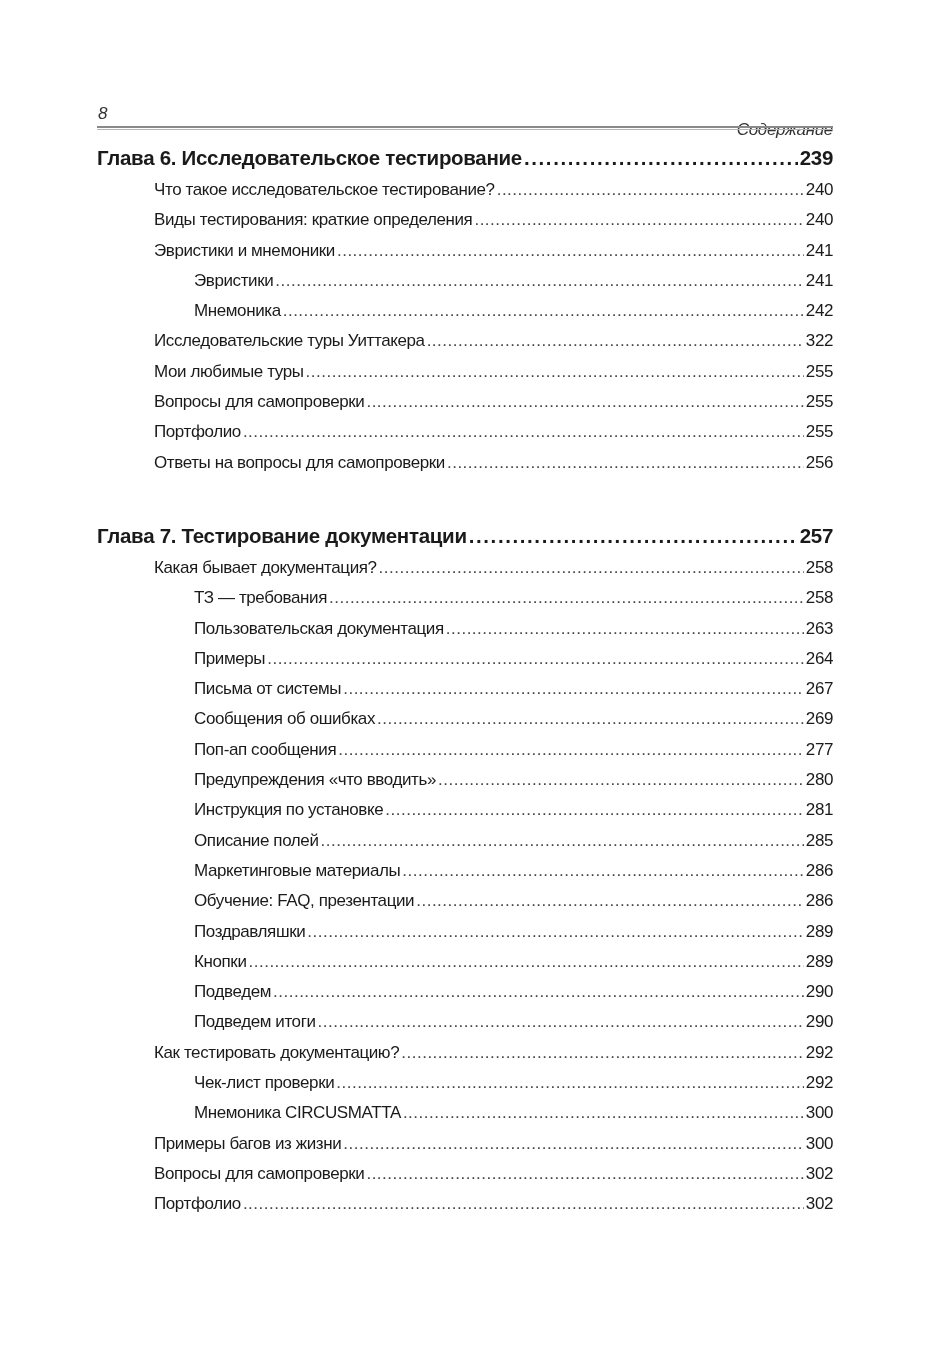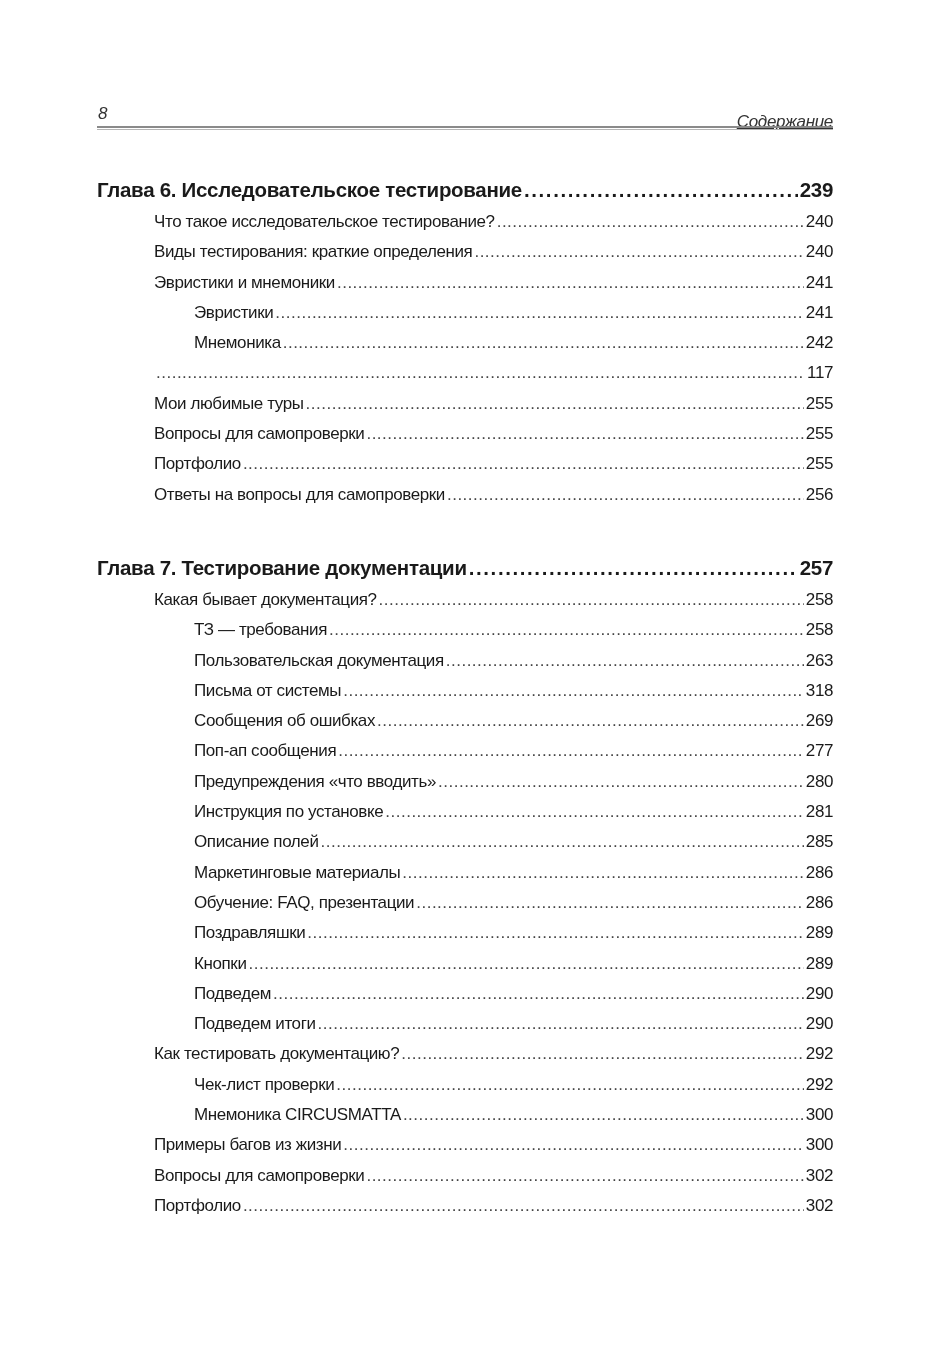--- a/index.html
+++ b/index.html
@@ -2,24 +2,24 @@
 <html><head>
   <meta charset="utf-8">
   <style>
     html, body { margin: 0; padding: 0; background: #ffffff; }
     body { width: 938px; height: 1362px; position: relative; overflow: hidden;
            font-family: "Liberation Sans", sans-serif; color: #1a1a1a; }
     .page { position: absolute; left: 97px; top: 0; width: 736px; }
     .running-head { position: absolute; top: 104px; left: 0; width: 736px; height: 22px;
                     font-style: italic; font-size: 17px; color: #333; }
     .running-head .pno { position: absolute; left: 1px; top: 0; }
-    .running-head .sec { position: absolute; right: 0; top: 8px; letter-spacing: -0.3px; text-decoration: underline; }
+    .running-head .sec { position: absolute; right: 0; top: 16px; letter-spacing: -0.3px; }
     .rule { position: absolute; top: 126px; left: 0; width: 736px; height: 4px;
             border-top: 2px solid #8a8a8a; border-bottom: 1px solid #b5b5b5; box-sizing: border-box; }
-    .toc { position: absolute; left: 0; width: 736px; margin-top: 32px; }
+    .toc { position: absolute; left: 0; width: 736px; }
     .row { display: flex; align-items: baseline; height: 30.3px; font-size: 17px; white-space: nowrap;
            letter-spacing: -0.4px; }
     .row .label { flex: 0 0 auto; }
     .row .leader { flex: 1 1 auto; overflow: hidden; margin: 0 2px; color: #444; }
     .row .leader::after { content: "........................................................................................................................................................................................................................................................"; letter-spacing: 0.5px; }
     .row .pg { flex: 0 0 auto; }
     .chapter { font-weight: bold; font-size: 20.5px; height: 34px; letter-spacing: -0.3px; }
     .chapter .leader::after { letter-spacing: 1.6px; }
     .chapter .leader { color: #1a1a1a; }
     .l1 { padding-left: 57px; }
@@ -62,22 +62,23 @@
         <span class="label">Эвристики</span>
         <span class="leader"></span>
         <span class="pg">241</span>
       </div>
       <div class="row l2">
         <span class="label">Мнемоника</span>
         <span class="leader"></span>
         <span class="pg">242</span>
       </div>
       <div class="row l1">
-        <span class="leader"></span>
-        <span class="pg">117</span>
+        <span class="label">Исследовательские туры Уиттакера</span>
+        <span class="leader"></span>
+        <span class="pg">322</span>
       </div>
       <div class="row l1">
         <span class="label">Мои любимые туры</span>
         <span class="leader"></span>
         <span class="pg">255</span>
       </div>
       <div class="row l1">
         <span class="label">Вопросы для самопроверки</span>
         <span class="leader"></span>
         <span class="pg">255</span>
@@ -108,23 +109,28 @@
         <span class="label">ТЗ — требования</span>
         <span class="leader"></span>
         <span class="pg">258</span>
       </div>
       <div class="row l2">
         <span class="label">Пользовательская документация</span>
         <span class="leader"></span>
         <span class="pg">263</span>
       </div>
       <div class="row l2">
+        <span class="label">Примеры</span>
+        <span class="leader"></span>
+        <span class="pg">264</span>
+      </div>
+      <div class="row l2">
         <span class="label">Письма от системы</span>
         <span class="leader"></span>
-        <span class="pg">318</span>
+        <span class="pg">267</span>
       </div>
       <div class="row l2">
         <span class="label">Сообщения об ошибках</span>
         <span class="leader"></span>
         <span class="pg">269</span>
       </div>
       <div class="row l2">
         <span class="label">Поп-ап сообщения</span>
         <span class="leader"></span>
         <span class="pg">277</span>

